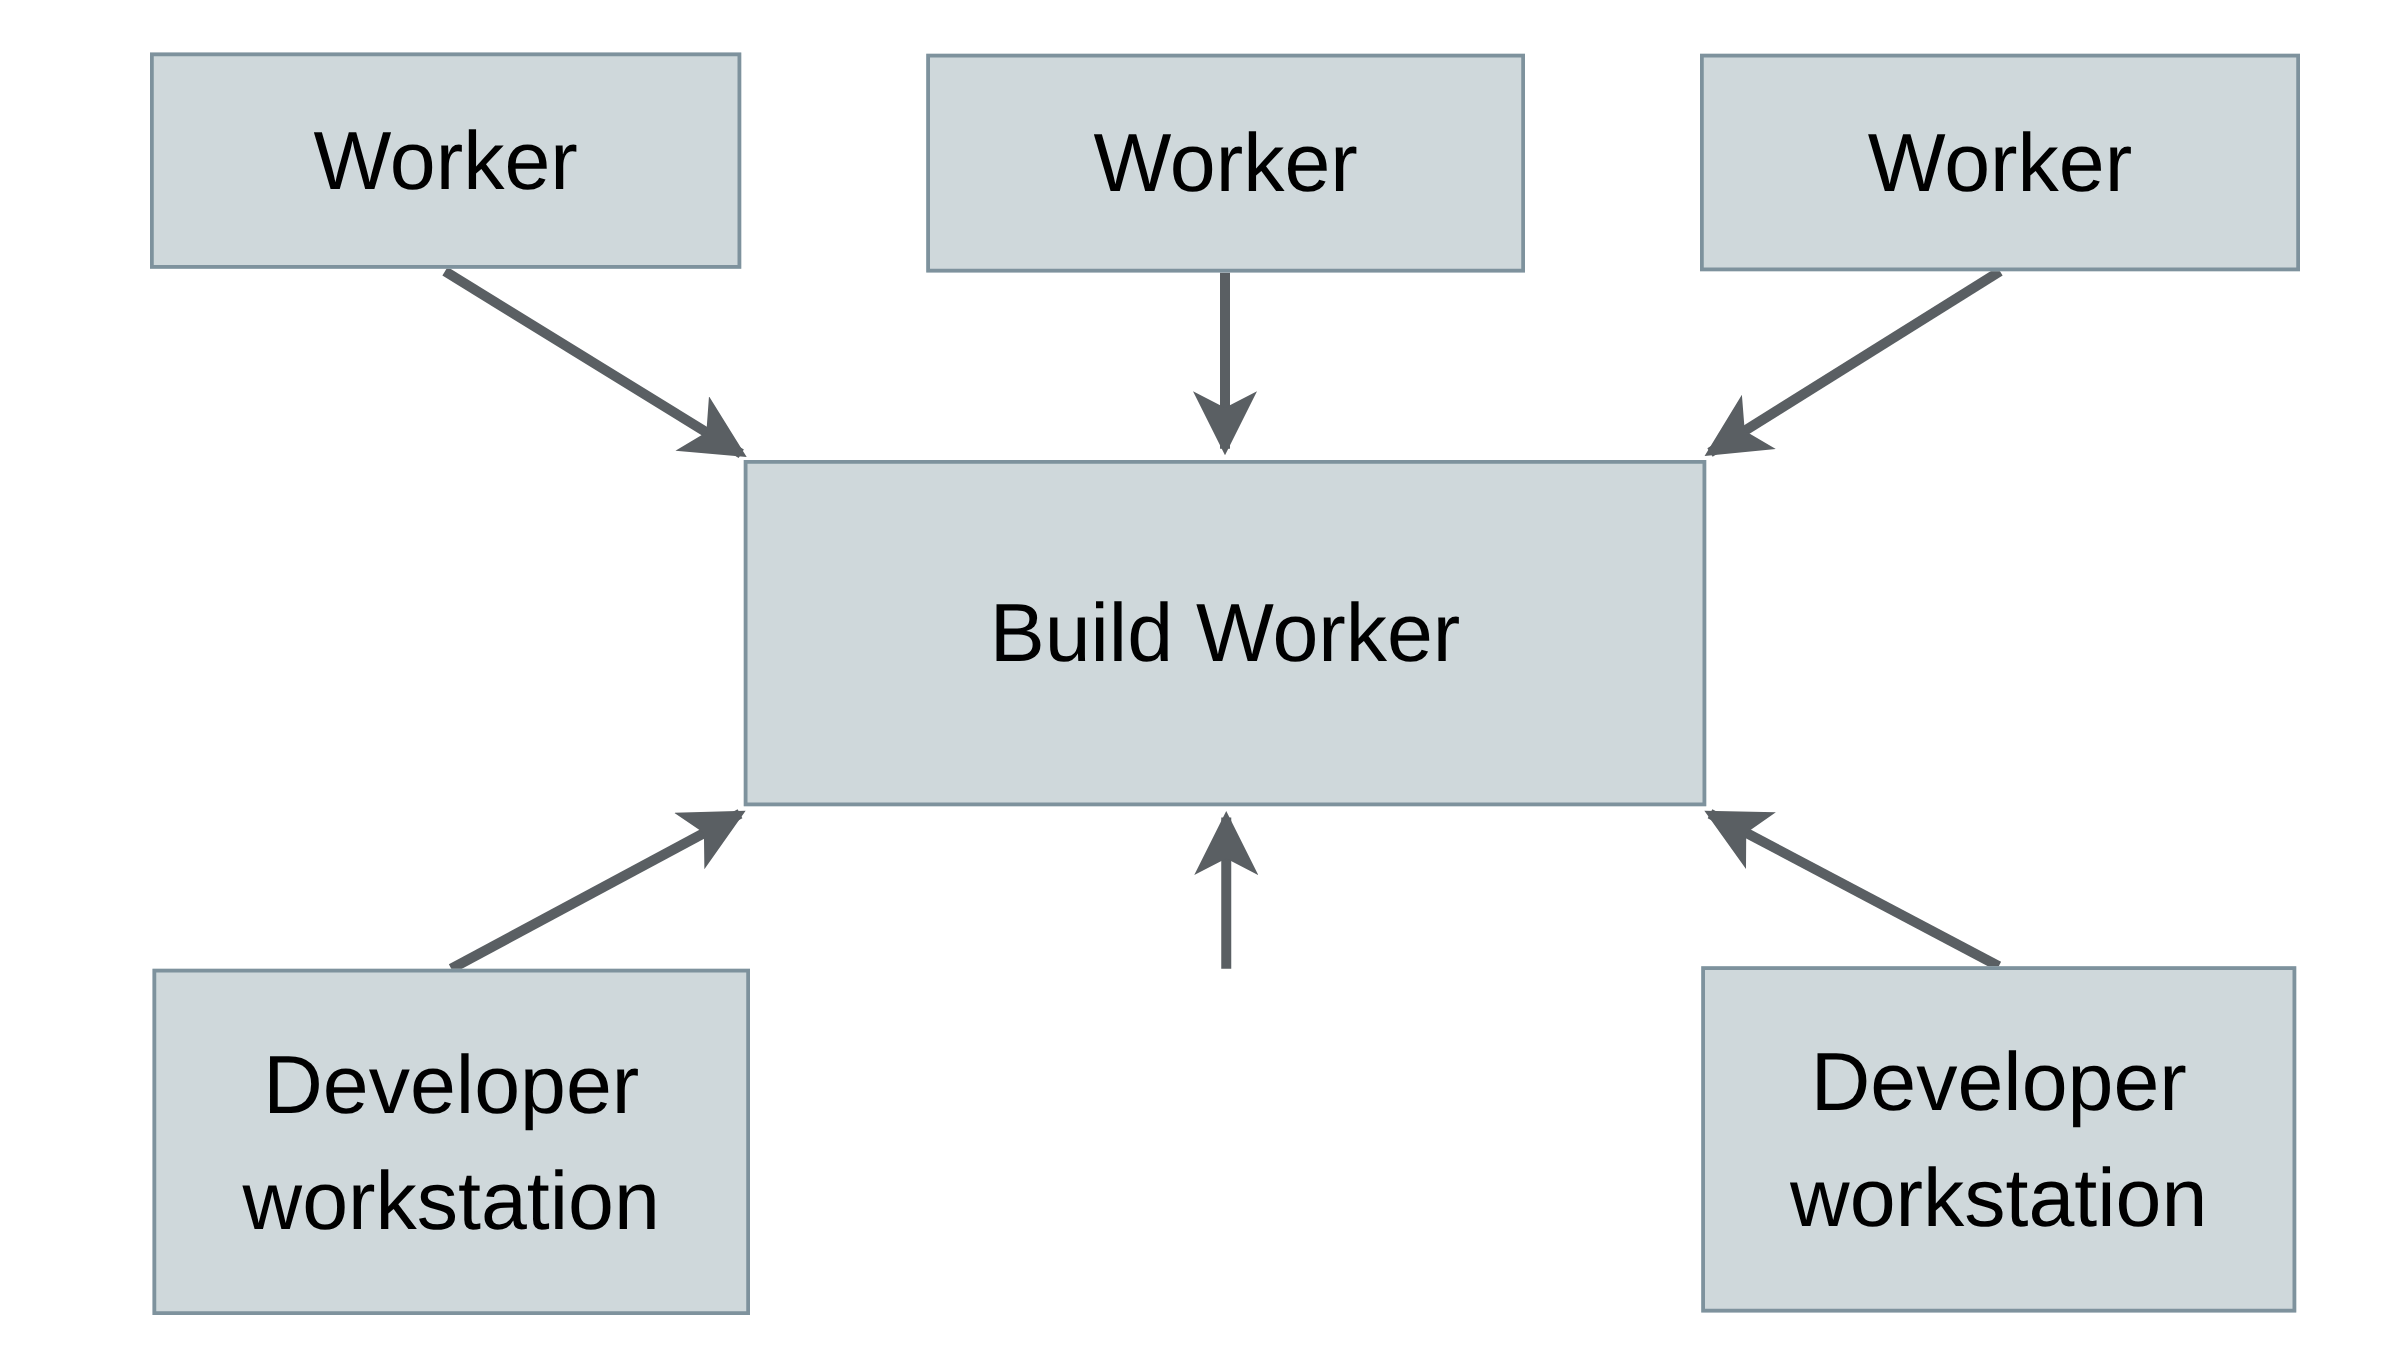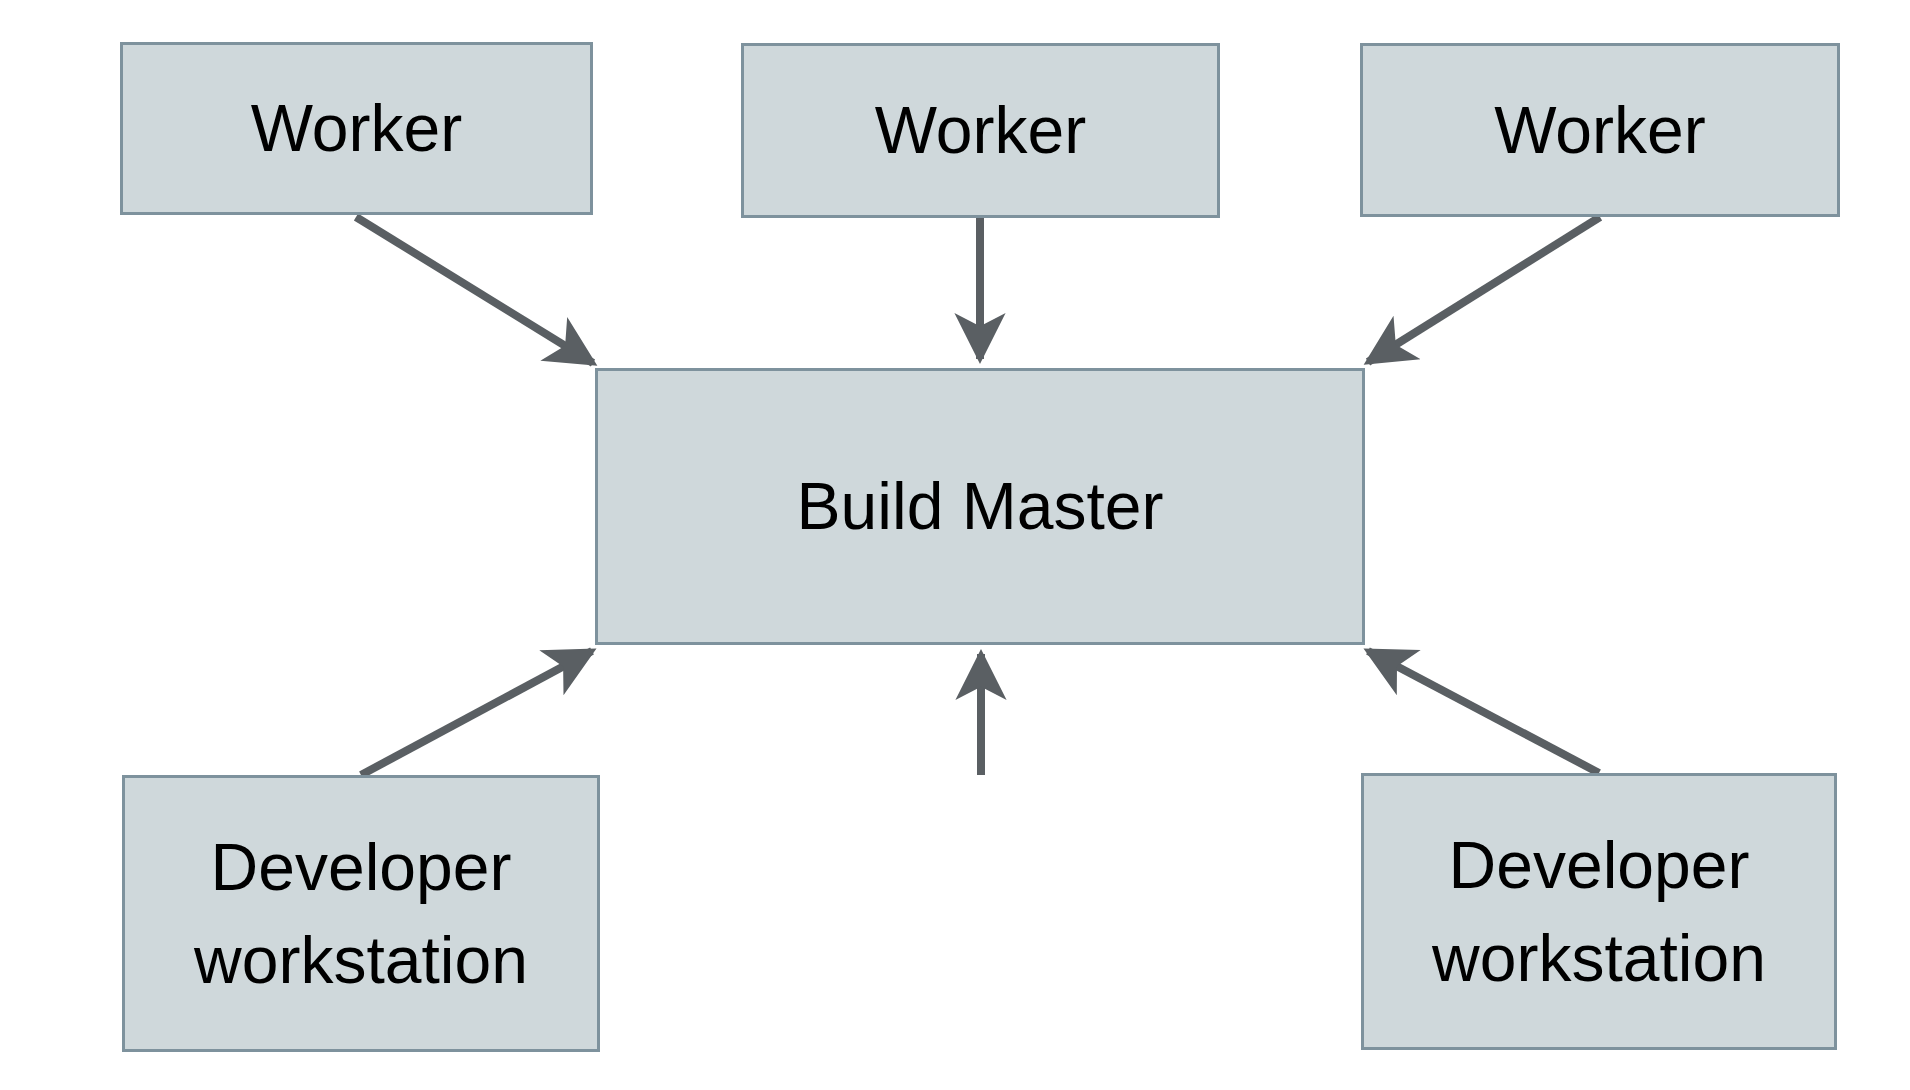--- a/index.html
+++ b/index.html
@@ -80,21 +80,21 @@
 
   <div class="node" id="n-worker2">
     <span>Worker</span>
   </div>
 
   <div class="node" id="n-worker3">
     <span>Worker</span>
   </div>
 
   <div class="node" id="n-bm">
-    <span>Build Master</span>
+    <span>Build Worker</span>
   </div>
 
   <div class="node" id="n-dev1">
     <span>Developer workstation</span>
   </div>
 
 
   <div class="node" id="n-dev2">
     <span>Developer workstation</span>
   </div>

